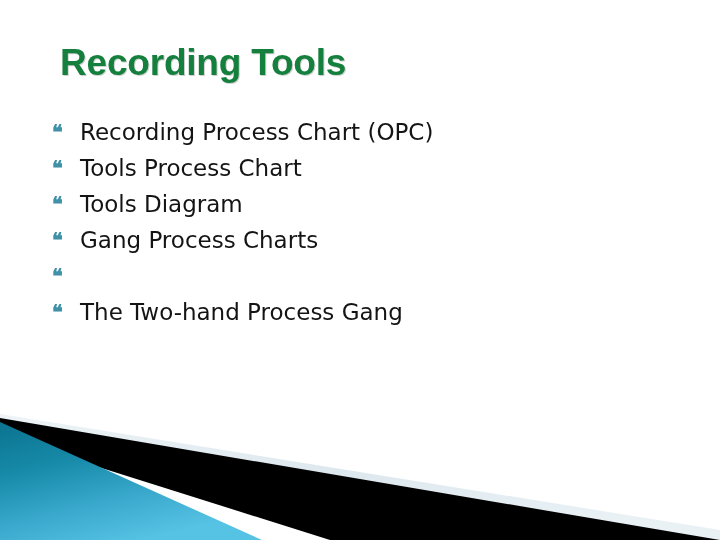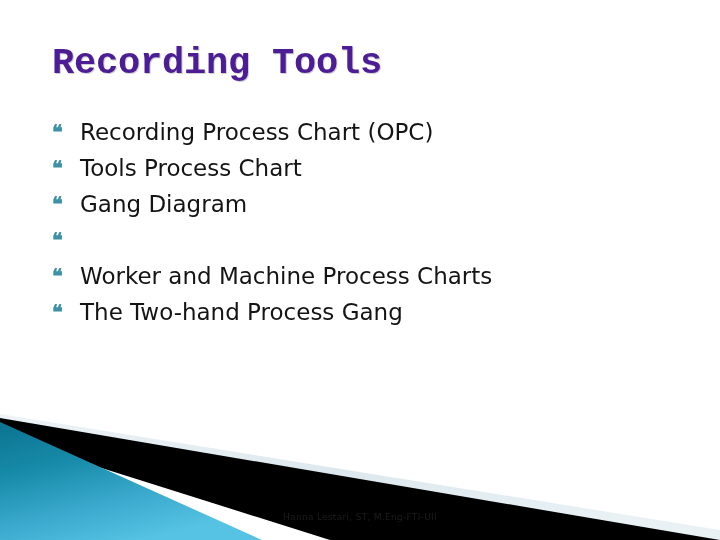--- a/index.html
+++ b/index.html
@@ -18,27 +18,27 @@
     position: relative;
     width: 720px;
     height: 540px;
     background: #ffffff;
     overflow: hidden;
   }
 
   
   #slide-title {
     position: absolute;
-    left: 52px;
+    left: 60px;
     top: 42px;
-    font-family: Liberation Mono, monospace;
+    font-family: Liberation Sans, sans-serif;
     font-size: 37px;
     font-weight: bold;
     letter-spacing: -0.2px;
-    color: #4c1d95;
+    color: #15803d;
     text-shadow: 1px 1px 0 rgba(170,170,170,0.55);
     white-space: nowrap;
   }
 
   
   #bullet-list {
     position: absolute;
     left: 50px;
     top: 114px;
     width: 640px;
@@ -116,30 +116,30 @@
       <span class="bullet-text">Recording Process Chart (OPC)</span>
     </li>
 
     <li>
       <span class="bullet-glyph">❝</span>
       <span class="bullet-text">Tools Process Chart</span>
     </li>
 
     <li>
       <span class="bullet-glyph">❝</span>
-      <span class="bullet-text">Gang Diagram</span>
+      <span class="bullet-text">Tools Diagram</span>
     </li>
 
     <li>
       <span class="bullet-glyph">❝</span>
+      <span class="bullet-text">Gang Process Charts</span>
     </li>
 
     <li>
       <span class="bullet-glyph">❝</span>
-      <span class="bullet-text">Worker and Machine Process Charts</span>
     </li>
 
     <li>
       <span class="bullet-glyph">❝</span>
       <span class="bullet-text">The Two-hand Process Gang</span>
     </li>
 
   </ul>
 
   <div id="corner-decoration">
@@ -159,15 +159,14 @@
       </defs>
 
       <polygon fill="url(#bandGrad)" points="0,34 720,150 720,160 430,160 0,52"></polygon>
 
       <polygon fill="#000000" points="0,38 720,160 330,160 0,56"></polygon>
 
       <polygon fill="url(#tealGrad)" points="0,42 262,160 0,160"></polygon>
     </svg>
   </div>
 
-  <div id="footer-text">Hanna Lestari, ST, M.Eng-FTI-UII</div>
 
 </div>
 
 </body></html>

